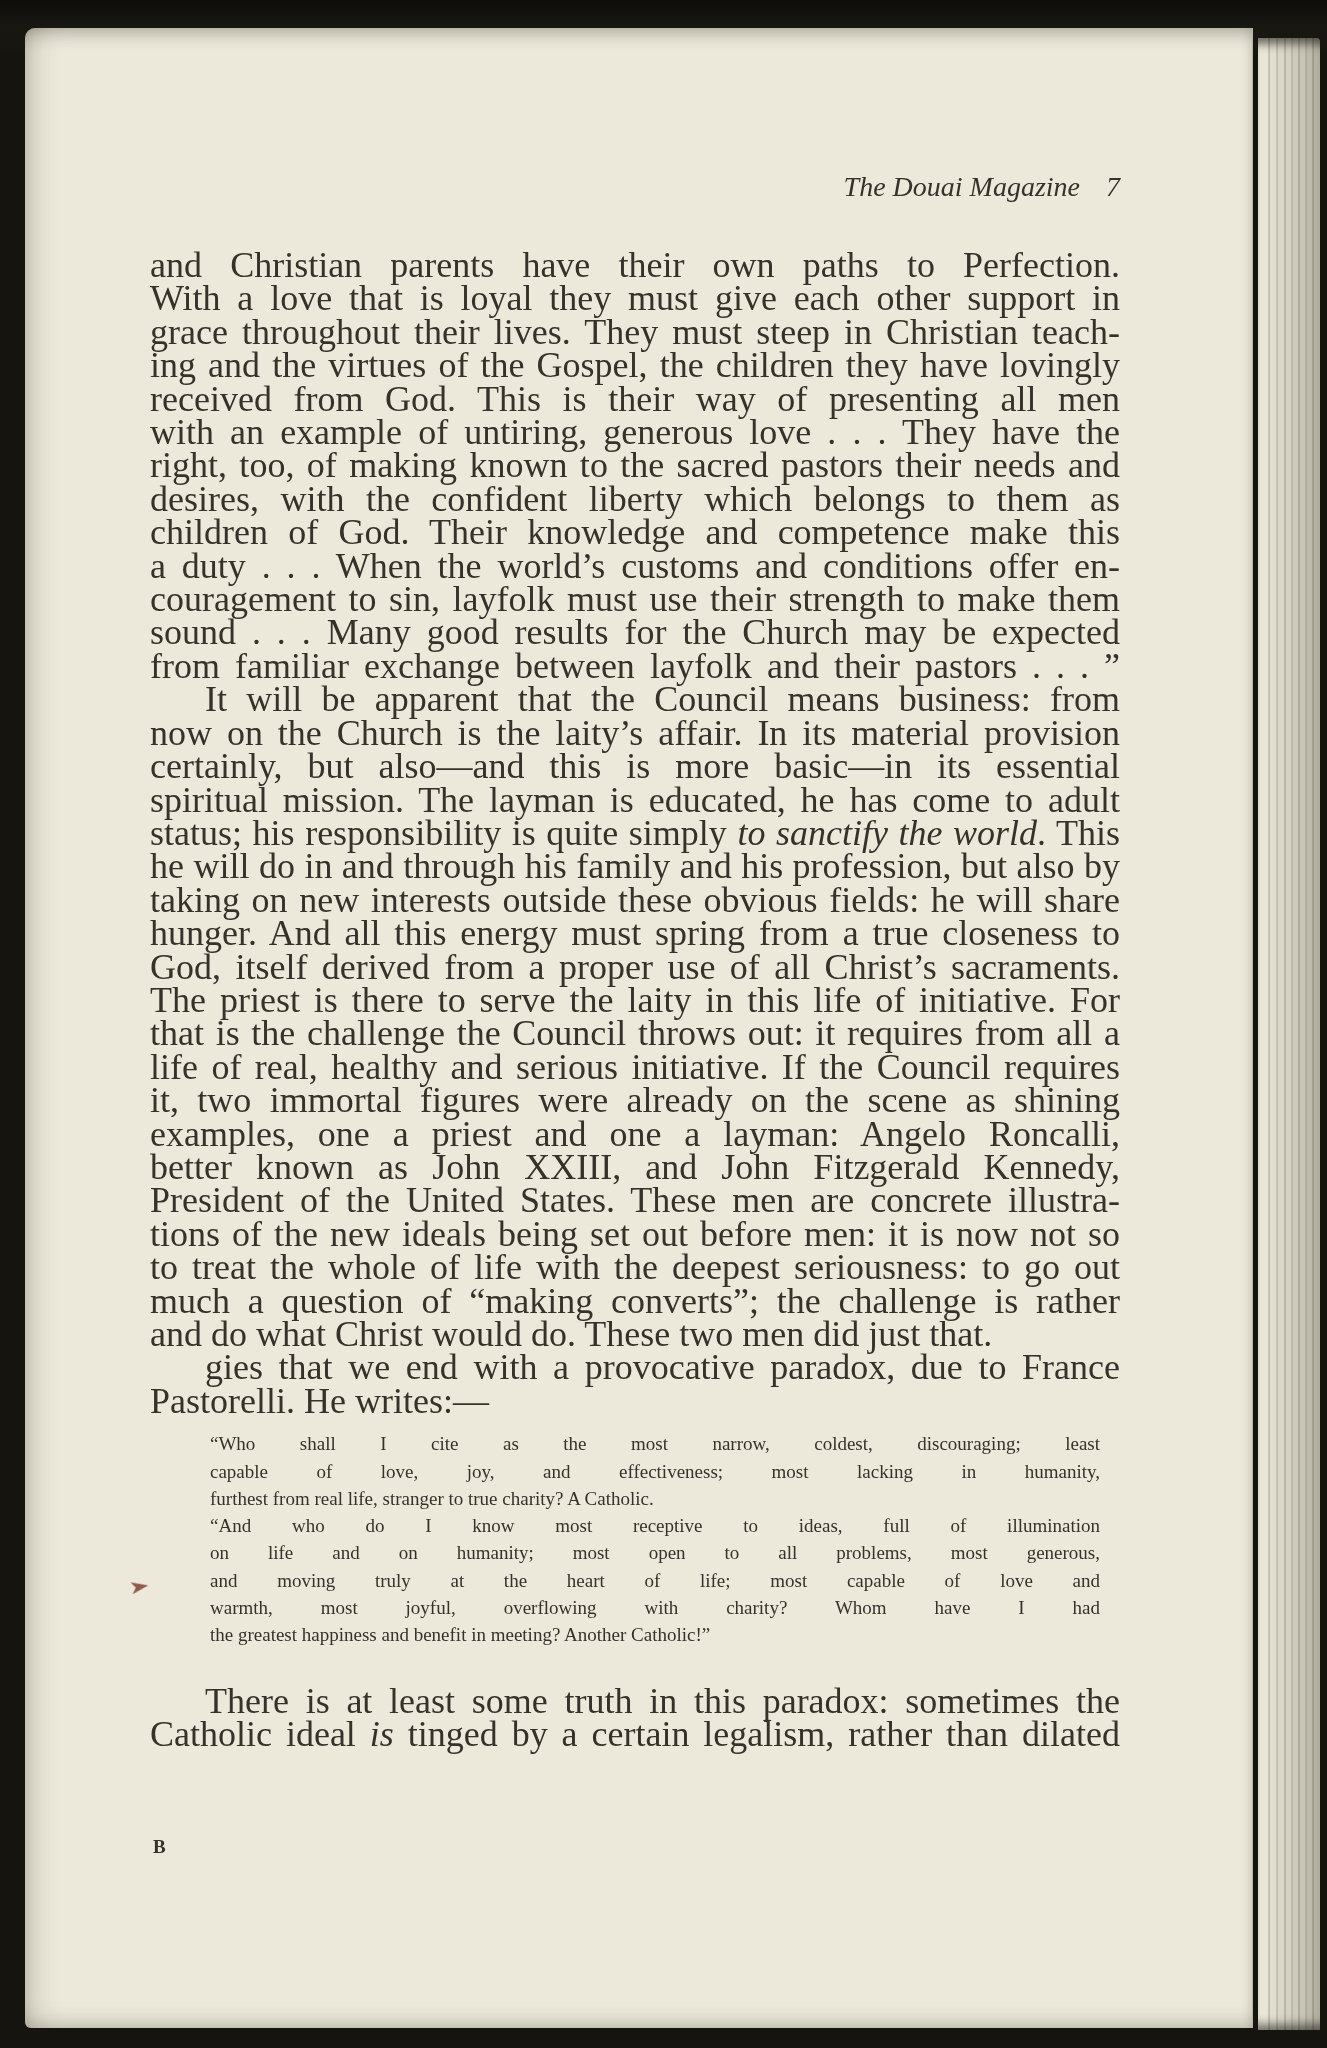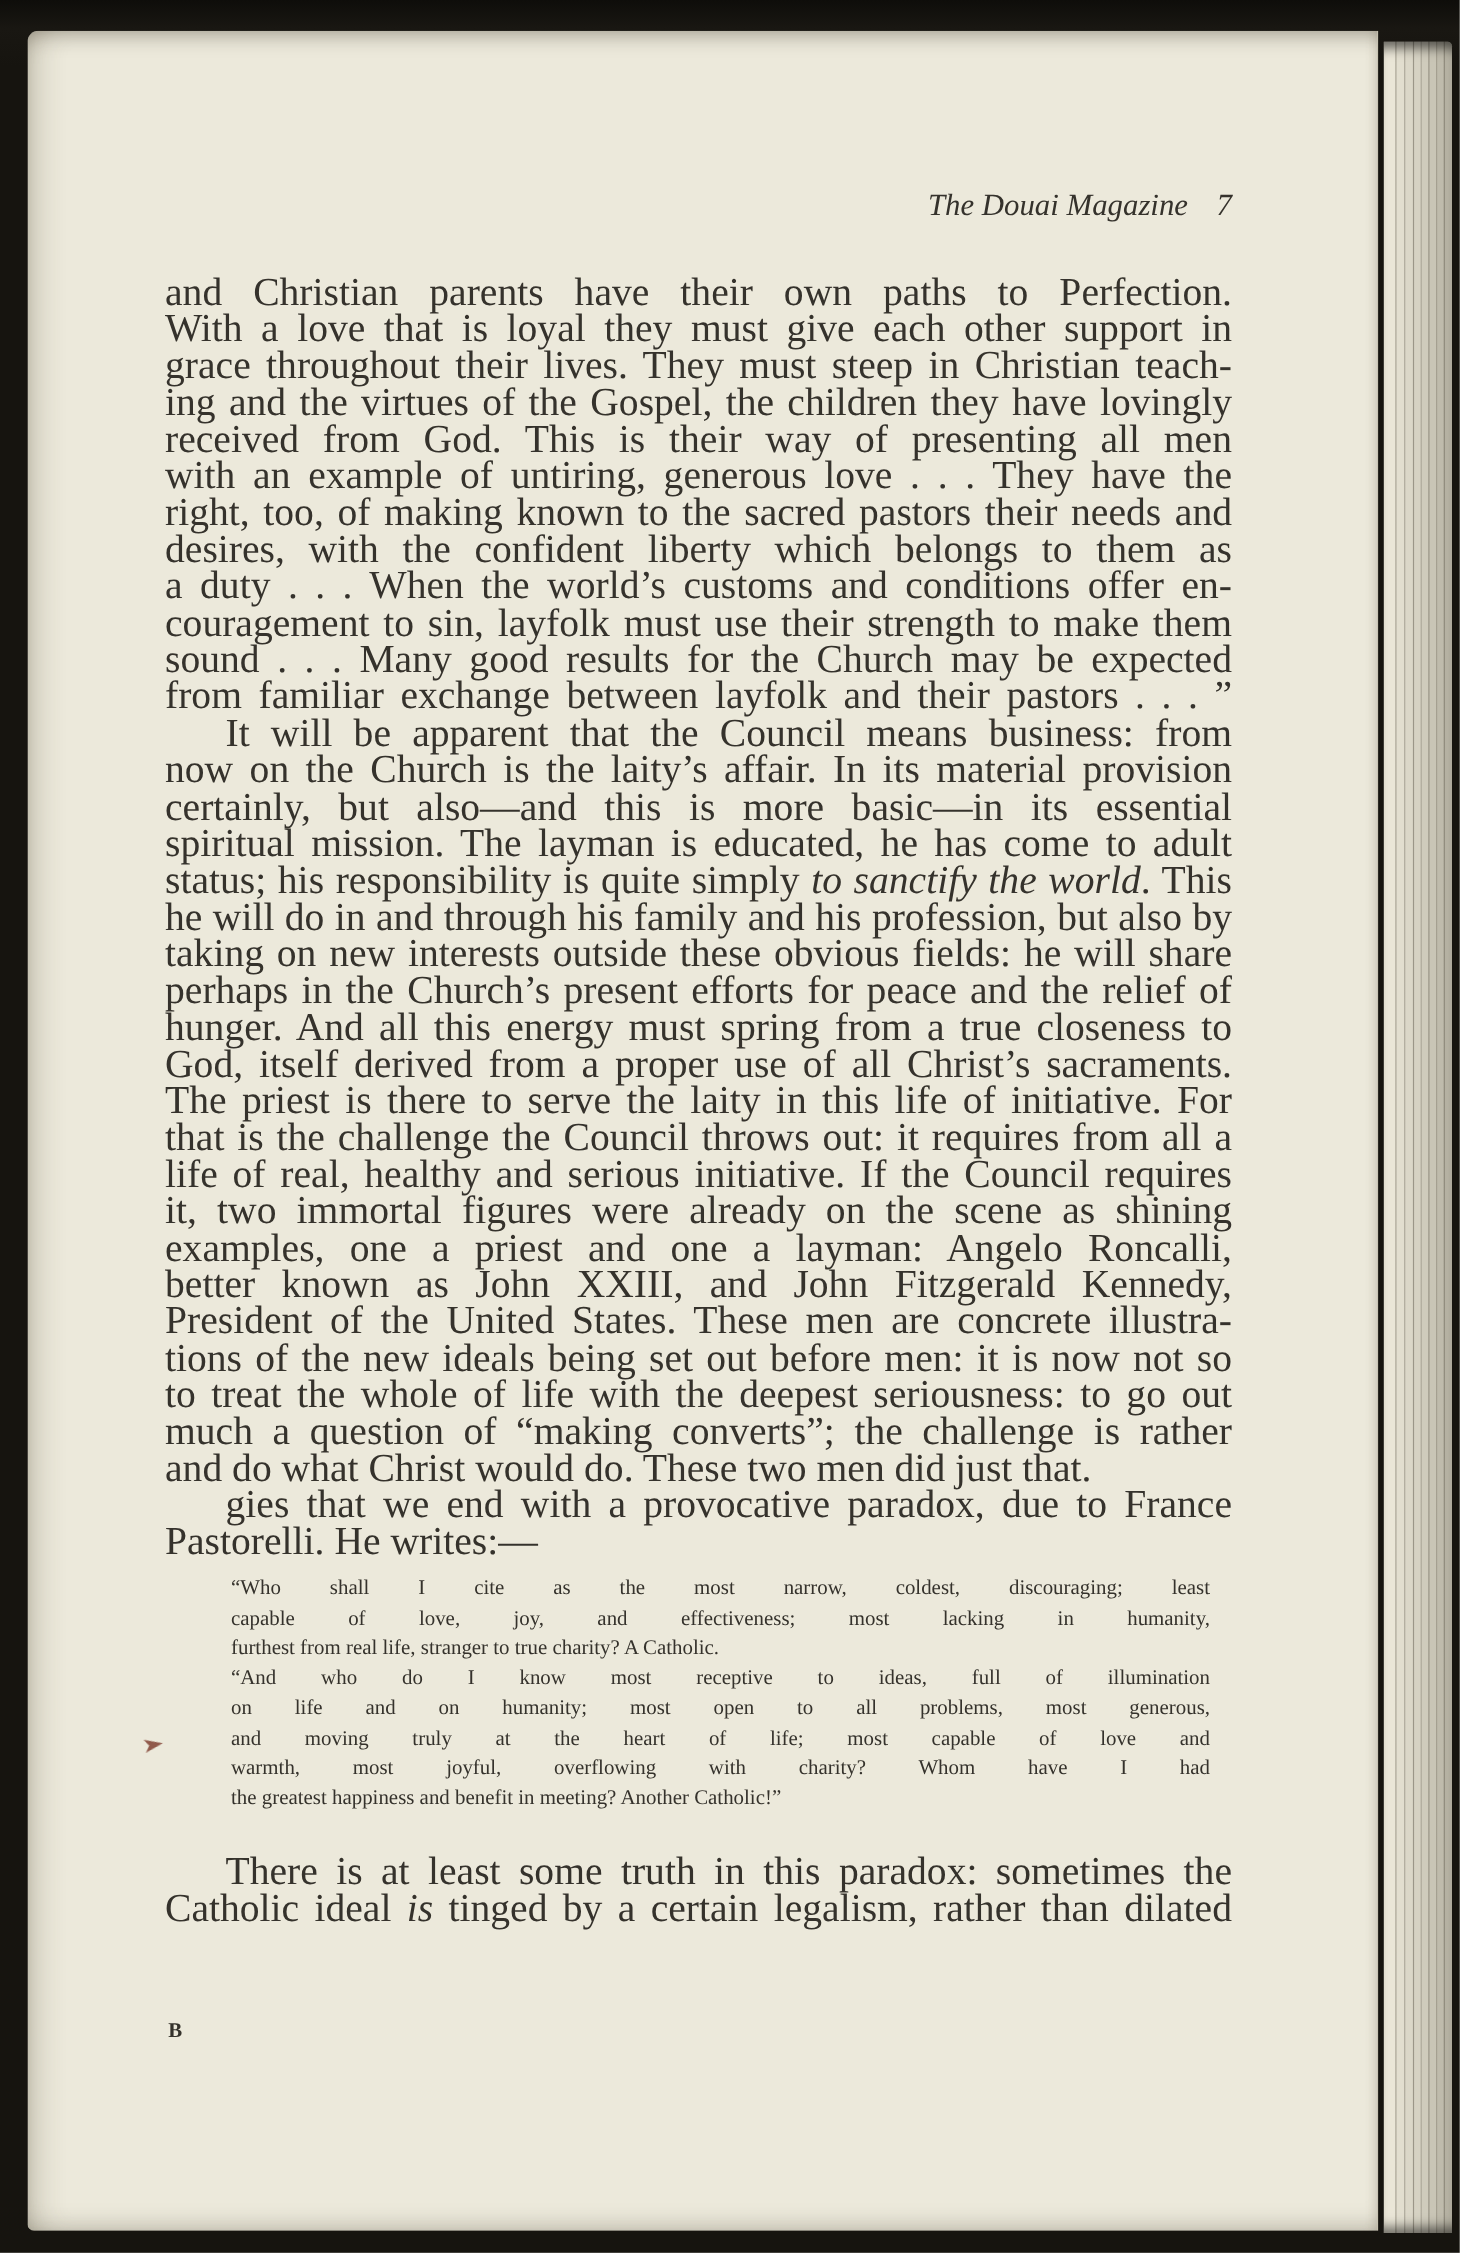--- a/index.html
+++ b/index.html
@@ -91,34 +91,34 @@
   <div class="text-flow">
       <div class="para body">
         <div class="line">and Christian parents have their own paths to Perfection.</div>
         <div class="line">With a love that is loyal they must give each other support in</div>
         <div class="line">grace throughout their lives. They must steep in Christian teach-</div>
         <div class="line">ing and the virtues of the Gospel, the children they have lovingly</div>
         <div class="line">received from God. This is their way of presenting all men</div>
         <div class="line">with an example of untiring, generous love . . . They have the</div>
         <div class="line">right, too, of making known to the sacred pastors their needs and</div>
         <div class="line">desires, with the confident liberty which belongs to them as</div>
+        <div class="line">children of God. Their knowledge and competence make this</div>
         <div class="line">a duty . . . When the world’s customs and conditions offer en-</div>
         <div class="line">couragement to sin, layfolk must use their strength to make them</div>
         <div class="line">sound . . . Many good results for the Church may be expected</div>
         <div class="line">from familiar exchange between layfolk and their pastors . . . ”</div>
       </div>
       <div class="para body indent">
         <div class="line">It will be apparent that the Council means business: from</div>
         <div class="line">now on the Church is the laity’s affair. In its material provision</div>
         <div class="line">certainly, but also—and this is more basic—in its essential</div>
         <div class="line">spiritual mission. The layman is educated, he has come to adult</div>
         <div class="line">status; his responsibility is quite simply <i>to sanctify the world</i>. This</div>
         <div class="line">he will do in and through his family and his profession, but also by</div>
         <div class="line">taking on new interests outside these obvious fields: he will share</div>
-        <div class="line">perhaps in the Church’s present efforts for peace and the relief of</div>
         <div class="line">hunger. And all this energy must spring from a true closeness to</div>
         <div class="line">God, itself derived from a proper use of all Christ’s sacraments.</div>
         <div class="line">The priest is there to serve the laity in this life of initiative. For</div>
         <div class="line">that is the challenge the Council throws out: it requires from all a</div>
         <div class="line">life of real, healthy and serious initiative. If the Council requires</div>
         <div class="line">it, two immortal figures were already on the scene as shining</div>
         <div class="line">examples, one a priest and one a layman: Angelo Roncalli,</div>
         <div class="line">better known as John XXIII, and John Fitzgerald Kennedy,</div>
         <div class="line">President of the United States. These men are concrete illustra-</div>
         <div class="line">tions of the new ideals being set out before men: it is now not so</div>

